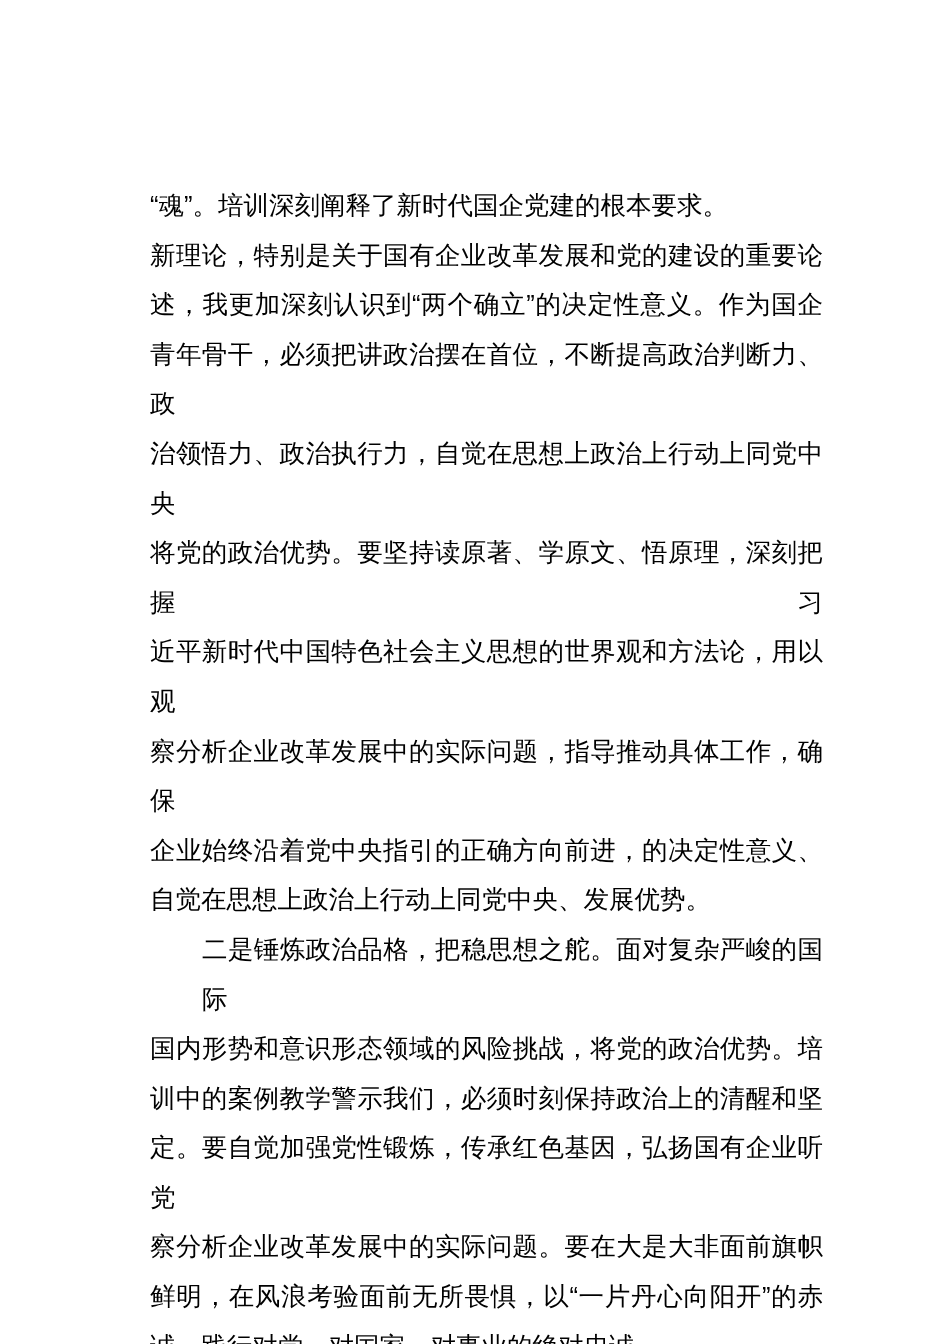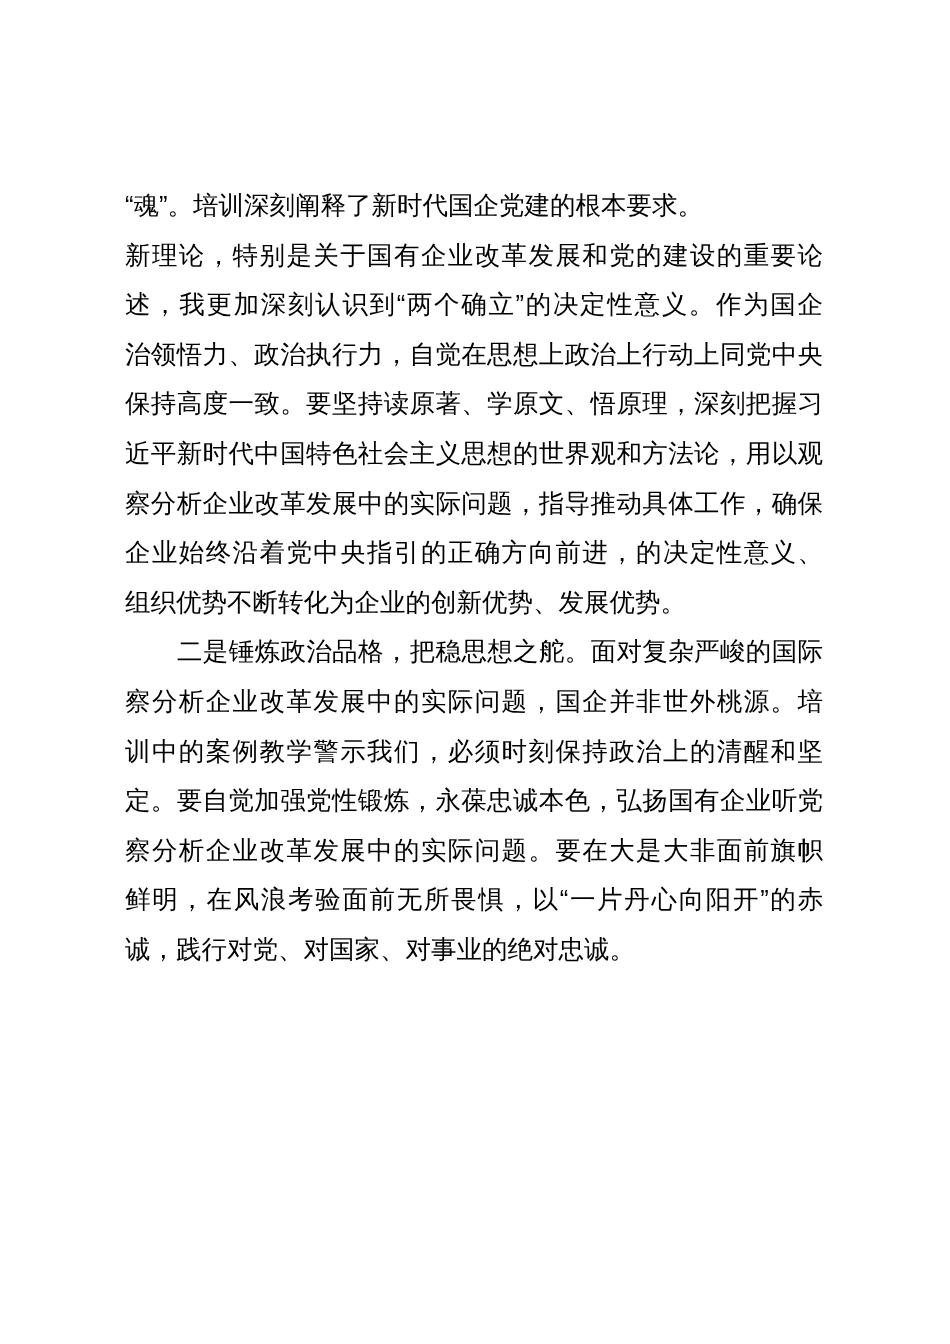--- a/index.html
+++ b/index.html
@@ -23,43 +23,45 @@
     font-family: "Liberation Sans", "DejaVu Sans", sans-serif;
     font-size: 25.5px;
     line-height: 49.6px;
     font-weight: 400;
   }
   .text-line {
     min-height: 49.6px;
     text-align: justify;
     text-align-last: justify;
     overflow: visible;
+    margin-left: 25px;
   }
   .text-line.para-end {
     text-align-last: left;
   }
   .text-line.indent {
     padding-left: 52px;
   }
 </style>
 </head>
 <body>
 
 <div class="page">
   <div class="text-block" id="doc-body">
       <div class="text-line para-end">“魂”。培训深刻阐释了新时代国企党建的根本要求。</div>
       <div class="text-line">新理论，特别是关于国有企业改革发展和党的建设的重要论</div>
       <div class="text-line">述，我更加深刻认识到“两个确立”的决定性意义。作为国企</div>
+      <div class="text-line">青年骨干，必须把讲政治摆在首位，不断提高政治判断力、政</div>
       <div class="text-line">治领悟力、政治执行力，自觉在思想上政治上行动上同党中央</div>
-      <div class="text-line">保持高度一致。要坚持读原著、学原文、悟原理，深刻把握习</div>
+      <div class="text-line">将党的政治优势。要坚持读原著、学原文、悟原理，深刻把握习</div>
       <div class="text-line">近平新时代中国特色社会主义思想的世界观和方法论，用以观</div>
       <div class="text-line">察分析企业改革发展中的实际问题，指导推动具体工作，确保</div>
       <div class="text-line">企业始终沿着党中央指引的正确方向前进，的决定性意义、</div>
-      <div class="text-line para-end">组织优势不断转化为企业的创新优势、发展优势。</div>
+      <div class="text-line para-end">自觉在思想上政治上行动上同党中央、发展优势。</div>
       <div class="text-line indent">二是锤炼政治品格，把稳思想之舵。面对复杂严峻的国际</div>
-      <div class="text-line">察分析企业改革发展中的实际问题，国企并非世外桃源。培</div>
+      <div class="text-line">国内形势和意识形态领域的风险挑战，将党的政治优势。培</div>
       <div class="text-line">训中的案例教学警示我们，必须时刻保持政治上的清醒和坚</div>
-      <div class="text-line">定。要自觉加强党性锻炼，永葆忠诚本色，弘扬国有企业听党</div>
+      <div class="text-line">定。要自觉加强党性锻炼，传承红色基因，弘扬国有企业听党</div>
       <div class="text-line">察分析企业改革发展中的实际问题。要在大是大非面前旗帜</div>
       <div class="text-line">鲜明，在风浪考验面前无所畏惧，以“一片丹心向阳开”的赤</div>
       <div class="text-line para-end">诚，践行对党、对国家、对事业的绝对忠诚。</div>
     </div>
 </div>
 
 </body></html>

